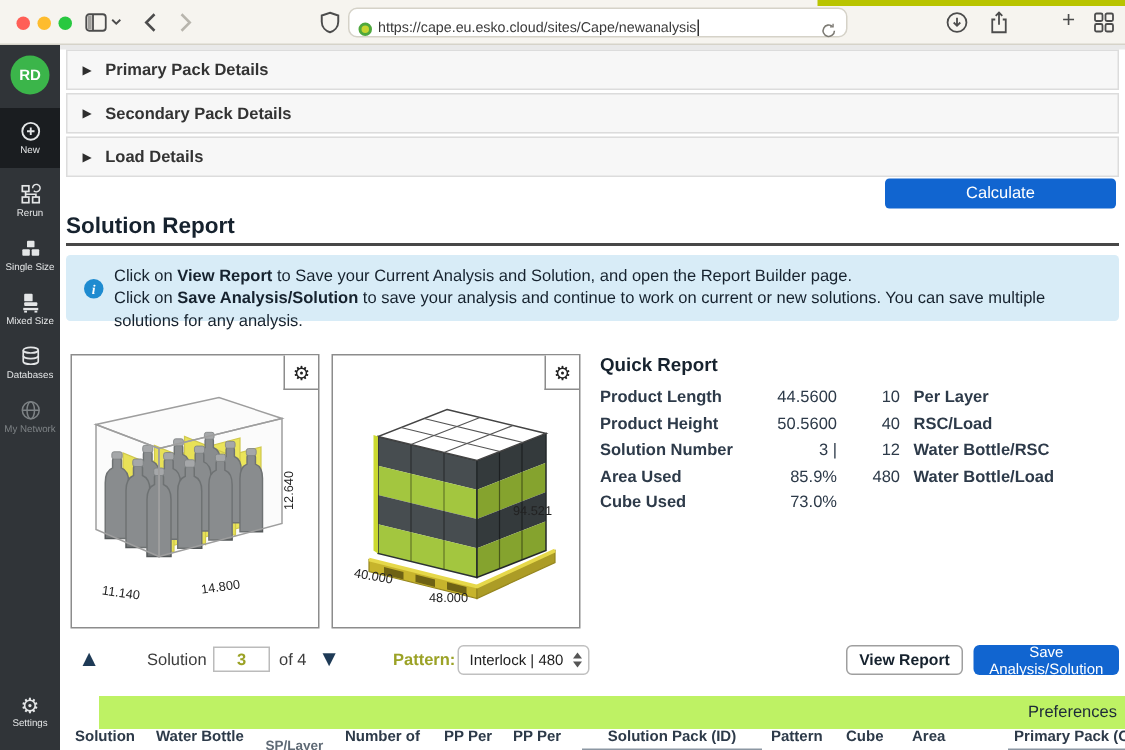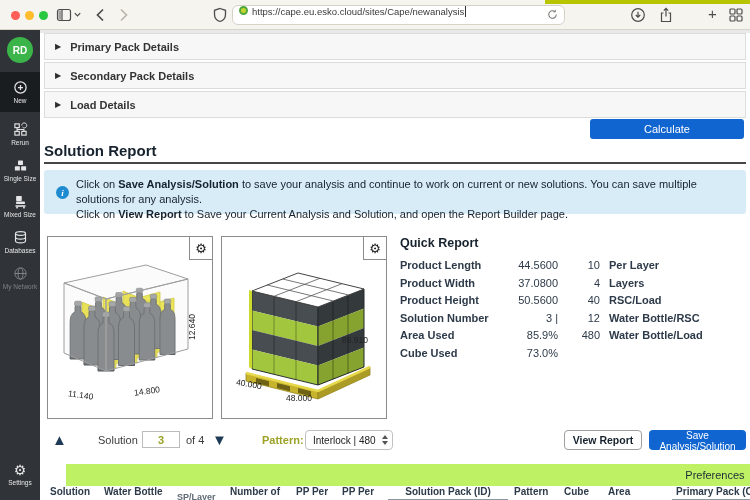--- a/index.html
+++ b/index.html
@@ -9,21 +9,21 @@
   
   .chrome { position:absolute; left:0; top:0; width:750px; height:30px; background:#f6f4ef; border-bottom:1px solid #d6d3c9; z-index:30; }
   .lime-strip { position:absolute; left:545px; top:0; width:205px; height:4px; background:#b9c400; z-index:40; }
   .tl { position:absolute; top:11px; width:9px; height:9px; border-radius:50%; }
   .tl.red { left:11px; background:#ff5f57; }
   .tl.yellow { left:25px; background:#febc2e; }
   .tl.green { left:39px; background:#28c840; }
   .chrome-ico { position:absolute; top:7px; width:16px; height:16px; color:#4c4c4c; }
   .chrome-ico svg { width:100%; height:100%; display:block; }
   .dim { color:#b8b5ad; }
-  .url-field { position:absolute; left:232px; top:5px; width:333px; height:20px; background:#fff; border:1px solid #d5d2c8; border-radius:6px; display:flex; align-items:flex-start; padding:0 6px; }
+  .url-field { position:absolute; left:232px; top:5px; width:333px; height:20px; background:#fff; border:1px solid #d5d2c8; border-radius:6px; display:flex; align-items:flex-end; padding:0 6px; }
   .favicon { width:9px; height:9px; border-radius:50%; border:2px solid #4fa83d; background:#c6d52e; flex:0 0 auto; margin-right:4px; }
   .url-text { font-size:9.5px; color:#3a3a3a; white-space:nowrap; overflow:hidden; }
   .url-caret { width:1px; height:11px; background:#333; margin-left:1px; flex:0 0 auto; }
   .reload { margin-left:auto; width:11px; height:11px; color:#7c7a73; flex:0 0 auto; }
   .reload svg { width:100%; height:100%; }
   .plus-btn { position:absolute; left:708px; top:6px; font-size:15px; color:#4c4c4c; font-weight:400; line-height:16px; }
 
   
   .sidebar { position:absolute; left:0; top:30px; width:40px; height:470px; background:#303438; z-index:20; }
   .avatar { position:absolute; left:7px; top:7px; width:26px; height:26px; border-radius:50%; background:#3bb54a; color:#fff; font-size:10px; font-weight:bold; display:flex; align-items:center; justify-content:center; }
@@ -240,24 +240,24 @@
 
   <button class="btn-blue calculate">Calculate</button>
 
   <div class="report-title">Solution Report</div>
   <div class="report-rule"></div>
 
   <div class="info-box">
     <span class="info-ico">i</span>
     <div class="info-text">
       <div>
-        <span>Click on </span><b>Save Analysis/Solution</b><span> to save your analysis and continue to work on current or new solutions. You can save multiple solutions for any analysis.</span>
+        <span>Click on </span><b>View Report</b><span> to Save your Current Analysis and Solution, and open the Report Builder page.</span>
       </div>
       <div>
-        <span>Click on </span><b>View Report</b><span> to Save your Current Analysis and Solution, and open the Report Builder page.</span>
+        <span>Click on </span><b>Save Analysis/Solution</b><span> to save your analysis and continue to work on current or new solutions. You can save multiple solutions for any analysis.</span>
       </div>
     </div>
   </div>
 
   <div class="panel p1">
     <svg class="scene" viewBox="0 0 164 181">
       <defs>
         <g id="bot">
           <path d="M-8,0 L-8,-38 Q-8,-46 -3,-48 L-3,-53 Q-3,-55 0,-55 Q3,-55 3,-53 L3,-48 Q8,-46 8,-38 L8,0 Z" fill="#74787a" stroke="#54585a" stroke-width="1"></path>
           <rect x="-3.5" y="-59" width="7" height="5" rx="1.5" fill="#97999b" stroke="#6a6e70" stroke-width="0.6"></rect>
@@ -322,39 +322,33 @@
       <path d="M96,70 L142,52 L142,130 L96,148 Z" fill="none" stroke="#23282a" stroke-width="1"></path>
 
       <path d="M76,36 L142,52 L96,70 L30,54 Z" fill="#ffffff" stroke="#444" stroke-width="1"></path>
       <path d="M45.3,48 L111.3,64 M60.7,42 L126.7,58" stroke="#555" stroke-width="0.8"></path>
       <path d="M52,59.3 L98,41.3 M74,64.7 L120,46.7" stroke="#555" stroke-width="0.8"></path>
 
       <path d="M27,53 L30,54 L30,132 L27,130 Z" fill="#cbd92f"></path>
     </svg>
     <span class="dimlbl" style="left:14px; top:142px; transform:rotate(10deg)">40.000</span>
     <span class="dimlbl" style="left:64px; top:156px">48.000</span>
-    <span class="dimlbl" style="left:120px; top:98px">86.910</span>
+    <span class="dimlbl" style="left:120px; top:98px">94.521</span>
     <div class="gear-btn">
         <span>⚙</span>
       </div>
   </div>
 
   <div class="qr">
     <div class="qr-title">Quick Report</div>
     <div class="qr-row">
       <span class="qr-l">Product Length</span>
         <span class="qr-v">44.5600</span>
         <span class="qr-n">10</span>
         <span class="qr-r">Per Layer</span>
-    </div>
-    <div class="qr-row">
-      <span class="qr-l">Product Width</span>
-        <span class="qr-v">37.0800</span>
-        <span class="qr-n">4</span>
-        <span class="qr-r">Layers</span>
     </div>
     <div class="qr-row">
       <span class="qr-l">Product Height</span>
         <span class="qr-v">50.5600</span>
         <span class="qr-n">40</span>
         <span class="qr-r">RSC/Load</span>
     </div>
     <div class="qr-row">
       <span class="qr-l">Solution Number</span>
         <span class="qr-v">3 |</span>

